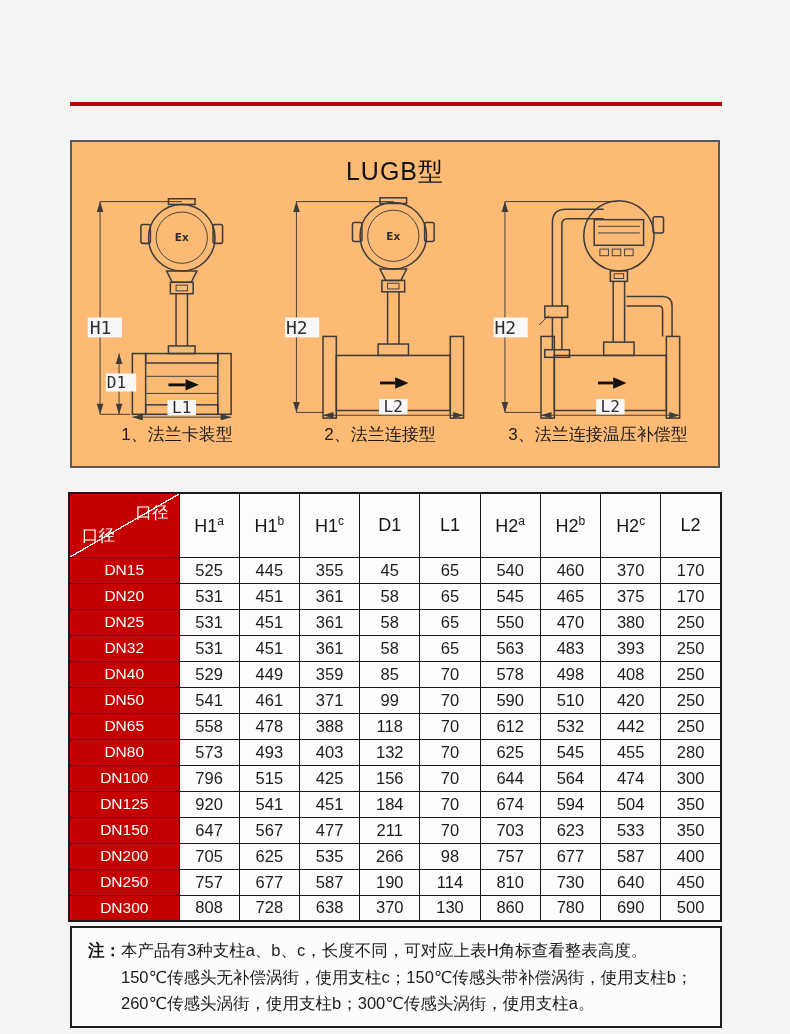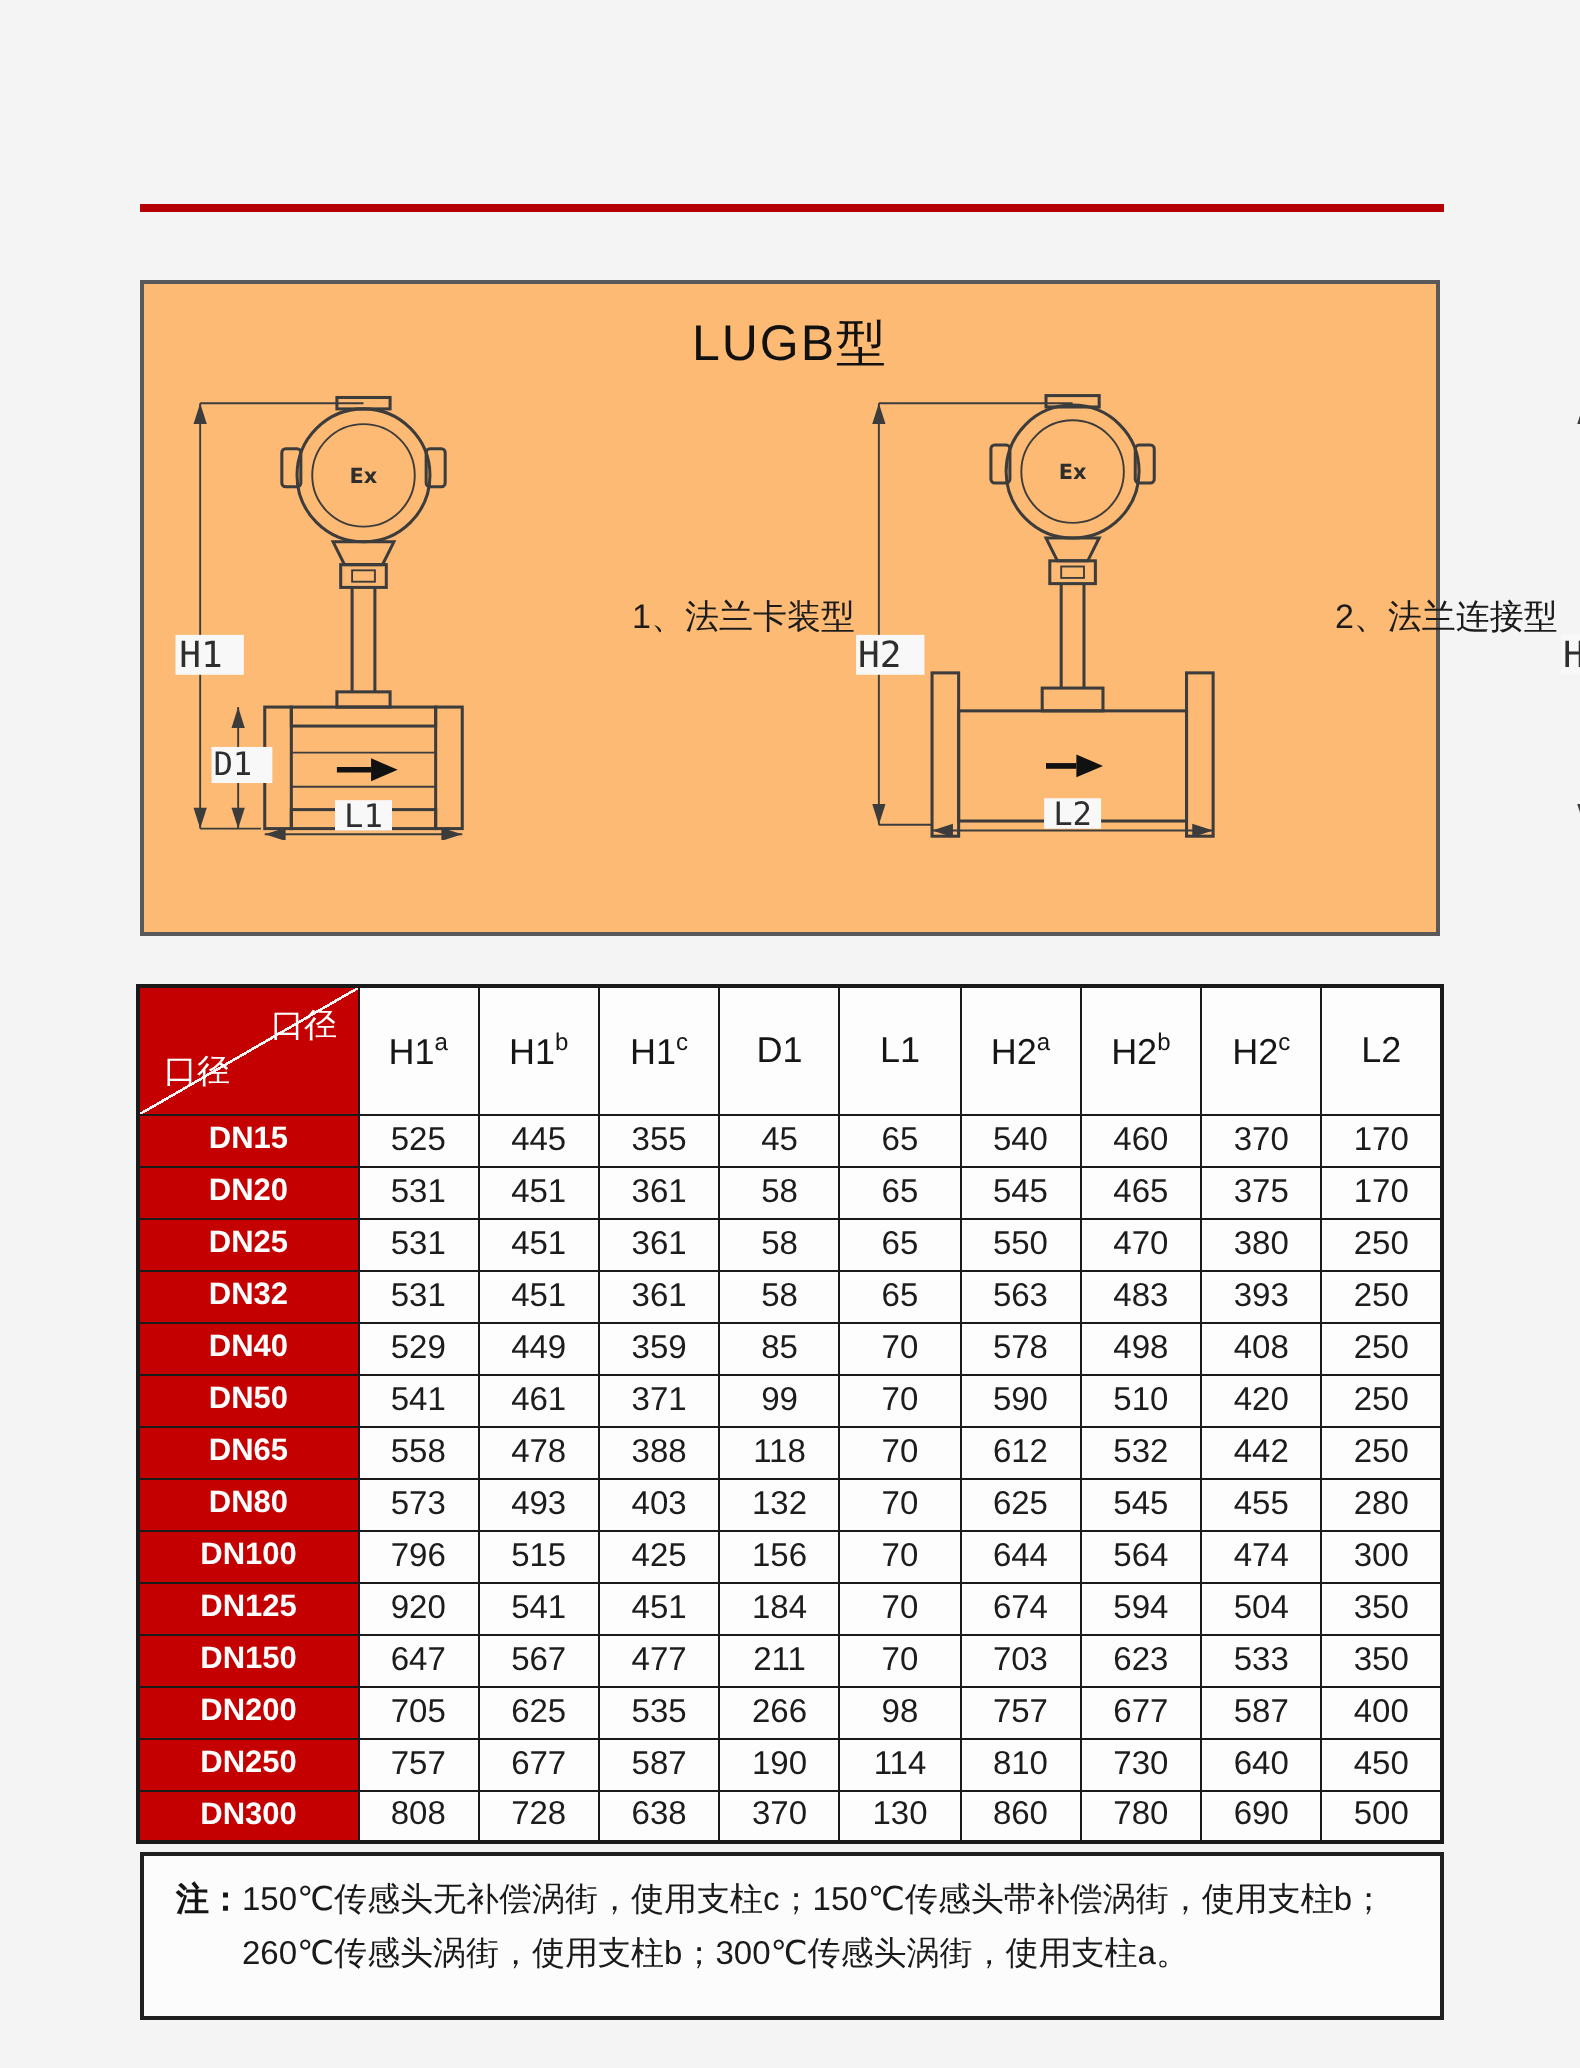--- a/index.html
+++ b/index.html
@@ -34,21 +34,21 @@
     border:2px solid var(--panel-border);background:#fdba74;
   }
   .model-title{
     text-align:center;font-size:25px;letter-spacing:1px;
     padding-top:13px;color:#111;
   }
   .diagrams-row{
     display:flex;justify-content:space-between;align-items:flex-start;
     padding:6px 14px 0 14px;
   }
-  .diagram{display:flex;align-items:center;gap:48px;}
+  .diagram{display:flex;flex-direction:column;align-items:center;}
   .diagram svg{display:block;}
   .caption{
     font-size:17px;color:#1c1c1c;margin-top:3px;white-space:nowrap;
   }
   .draw{stroke:#3c3c3c;fill:none;stroke-width:1.6;}
   .draw-thin{stroke:#3c3c3c;fill:none;stroke-width:1;}
   .dimline{stroke:#3c3c3c;fill:none;stroke-width:1;}
   .dimarrow{fill:#3c3c3c;stroke:none;}
   .flow{fill:#111;stroke:none;}
   .flowline{stroke:#111;stroke-width:3;}
@@ -84,21 +84,21 @@
     position:relative;
     background-color:var(--accent-red);
     background-image:linear-gradient(to bottom right,
       rgba(0,0,0,0) 49.4%, #f5f5f5 49.4%, #f5f5f5 50.6%, rgba(0,0,0,0) 50.6%);
   }
   .corner span{position:absolute;color:#fff;font-size:16.5px;font-weight:400;}
   .corner-top{top:8px;right:10px;}
   .corner-bottom{bottom:10px;left:12px;}
   .dn-cell{
     background:var(--accent-red);color:#fff;
-    font-size:15.5px;font-weight:700;
+    font-size:15.5px;font-weight:400;
   }
   table.dims td{font-size:16.5px;color:#1c1c1c;}
 
   
   .note-box{
     position:absolute;left:70px;top:926px;width:652px;min-height:84px;
     border:2px solid #1f1f1f;background:#fcfcfc;
     padding:9px 10px 9px 16px;display:flex;
   }
   .note-label{font-weight:700;font-size:16.5px;line-height:1.62;white-space:nowrap;}
@@ -461,18 +461,19 @@
           <td>780</td>
           <td>690</td>
           <td>500</td>
         </tr>
       </tbody>
   </table>
 
   <div class="note-box">
     <span class="note-label">注：</span>
     <div class="note-lines">
+      <div>本产品有3种支柱a、b、c，长度不同，可对应上表H角标查看整表高度。</div>
       <div>150℃传感头无补偿涡街，使用支柱c；150℃传感头带补偿涡街，使用支柱b；</div>
       <div>260℃传感头涡街，使用支柱b；300℃传感头涡街，使用支柱a。</div>
     </div>
   </div>
 
 </div>
 
 </body></html>

